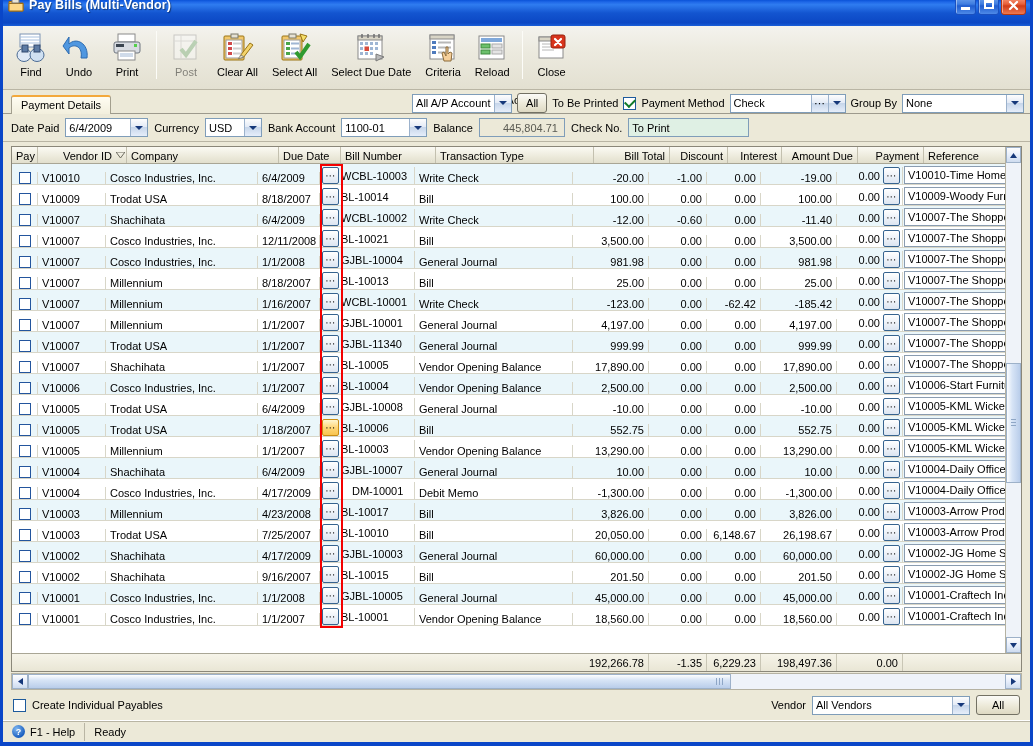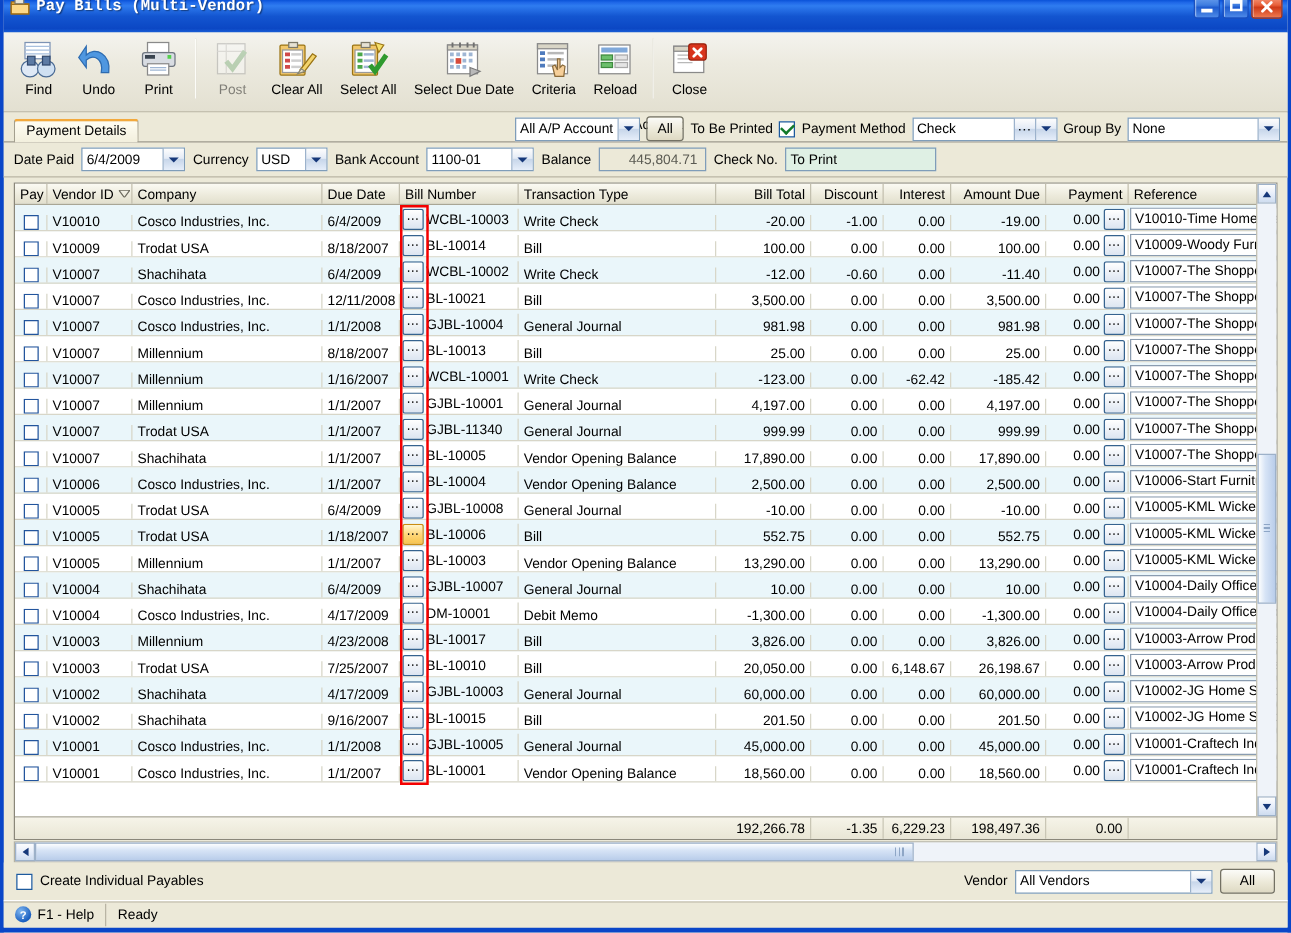--- a/index.html
+++ b/index.html
@@ -13,21 +13,21 @@
     position:absolute; left:0; top:0; width:1033px; height:746px;
     background:#ece9d8;
     border:3px solid #0a46c8;
     border-top:none; border-bottom-width:4px;
     display:flex; flex-direction:column;
   }
   
   .titlebar {
     height:26px; flex:0 0 26px;
     background:linear-gradient(to bottom,#0a52d8 0%,#1f68e8 8%,#2f7cf0 18%,#1355d0 50%,#0b47c4 88%,#1a5fd8 100%);
-    display:flex; align-items:center; padding:0 2px 16px 5px; color:#fff;font-family:Liberation Mono, monospace;
+    display:flex; align-items:center; padding:0 2px 16px 5px; color:#fff;
   }
   .title-icon { width:16px; height:16px; margin-right:5px; position:relative; flex:0 0 16px;}
   .title-text { font-weight:bold; font-size:12.5px; text-shadow:1px 1px 1px rgba(0,0,0,.45); flex:1; letter-spacing:.1px;}
   .tbtns { display:flex; gap:2px; align-items:center; padding-right:2px;}
   .tbtn {
     width:21px; height:20px; border:1px solid #1a4fbe;
     border-radius:3px; position:relative; cursor:pointer;
     background:linear-gradient(to bottom,#76a8f0,#3f7de0 45%,#1f5ccf 55%,#4e8ae8);
     box-shadow: inset 1px 1px 0 rgba(255,255,255,.45);
   }
@@ -468,21 +468,21 @@
     <div class="field greenish" style="width:121px">
       <span>To Print</span>
     </div>
   </div>
 
   <div class="gridwrap">
     <div class="ghead" id="grid-head">
         <div class="hc" style="width: 26px; flex: 0 0 26px;">
           <span>Pay</span>
         </div>
-        <div class="hc" style="width: 68px; flex: 0 0 68px;">
+        <div class="hc" style="width: 68px; flex: 0 0 68px; margin-left: 21px;">
           <span>Vendor ID</span>
           <span class="sortmark"><svg width="9" height="6" viewBox="0 0 9 6">
               <path d="M0 0 H9 L4.5 6z" fill="none" stroke="#6c6a5e"></path>
             </svg></span>
         </div>
         <div class="hc" style="width: 152px; flex: 0 0 152px;">
           <span>Company</span>
         </div>
         <div class="hc" style="width: 62px; flex: 0 0 62px;">
           <span>Due Date</span>
@@ -905,21 +905,21 @@
         </div>
         <div class="grow">
           <div class="gc pay" style="width: 26px; flex: 0 0 26px;">
             <span class="grow-chk"></span>
           </div>
           <div class="gc" style="width: 68px; flex: 0 0 68px;">V10004</div>
           <div class="gc" style="width: 152px; flex: 0 0 152px;">Cosco Industries, Inc.</div>
           <div class="gc" style="width: 62px; flex: 0 0 62px;">4/17/2009</div>
           <div class="gc bill" style="width: 95px; flex: 0 0 95px;">
             <span class="dotsbtn">⋯</span>
-            <span style="margin-left: 1px;">DM-10001</span>
+            <span style="margin-left: 12px;">DM-10001</span>
           </div>
           <div class="gc" style="width: 158px; flex: 0 0 158px;">Debit Memo</div>
           <div class="gc num" style="width: 76px; flex: 0 0 76px;">-1,300.00</div>
           <div class="gc num" style="width: 58px; flex: 0 0 58px;">0.00</div>
           <div class="gc num" style="width: 54px; flex: 0 0 54px;">0.00</div>
           <div class="gc num" style="width: 76px; flex: 0 0 76px;">-1,300.00</div>
           <div class="gc num" style="width: 66px; flex: 0 0 66px; padding-right: 2px;">
             <span>0.00</span>
             <span class="dotsbtn" style="margin-left: 3px;">⋯</span>
           </div>

